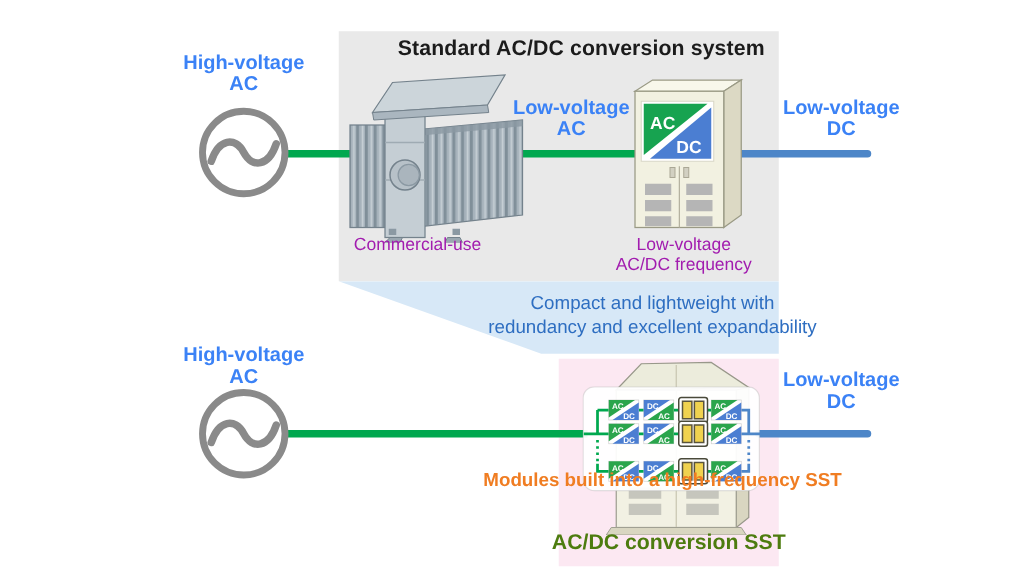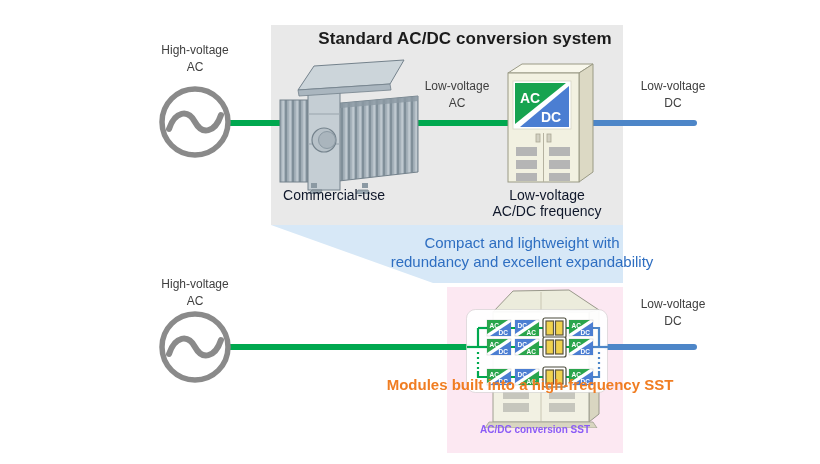--- a/index.html
+++ b/index.html
@@ -8,23 +8,23 @@
     font-family:"Liberation Sans", sans-serif; overflow:hidden;
   }
   .abs { position:absolute; }
   .panel-gray { left:271px; top:25px; width:352px; height:200px; background:#e9e9e9; }
   .panel-pink { left:447px; top:287px; width:176px; height:166px; background:#fce8f2; }
   .funnel { left:271px; top:225px; }
   .title {
     left:271px; top:29px; width:388px; text-align:center;
     font-size:17px; font-weight:700; color:#1b1b1b; letter-spacing:.1px;
   }
-  .label { color:#404040; font-size:12px; line-height:17px; text-align:center; font-weight:400; }
+  .label { color:#3b82f6; font-size:16px; line-height:17px; text-align:center; font-weight:700; }
   .label span { display:block; }
-  .caption { color:#0f172a; font-size:14px; line-height:16px; text-align:center; }
+  .caption { color:#a21caf; font-size:14px; line-height:16px; text-align:center; }
   .caption span { display:block; }
   .lbl-hv-top    { left:125px; top:42px;  width:140px; }
   .lbl-lvac-top  { left:397px; top:78px;  width:120px; }
   .lbl-lvdc-top  { left:613px; top:78px;  width:120px; }
   .cap-transformer { left:234px; top:187px; width:200px; }
   .cap-converter   { left:467px; top:187px; width:160px; }
   .lbl-hv-bot    { left:125px; top:276px; width:140px; }
   .lbl-lvdc-bot  { left:613px; top:296px; width:120px; }
   .line { height:6px; }
   .line-green { background:#00a84f; }
@@ -38,21 +38,21 @@
     left:352px; top:233px; width:340px; text-align:center;
     color:#2e6ec1; font-size:15px; font-weight:400; line-height:19px;
   }
   .benefit span { display:block; }
   .note-orange {
     left:380px; top:376px; width:300px; text-align:center;
     color:#f07d22; font-size:15px; font-weight:700;
   }
   .sst-title {
     left:435px; top:424px; width:200px; text-align:center;
-    color:#8b5cf6; font-size:10px; font-weight:700;
+    color:#4d7c0f; font-size:17px; font-weight:700;
   }
   svg { display:block; }
 </style>
 </head>
 <body>
 
 <div class="canvas">
 
   <div class="abs panel-gray"></div>
   <svg class="abs funnel" width="354" height="59">

